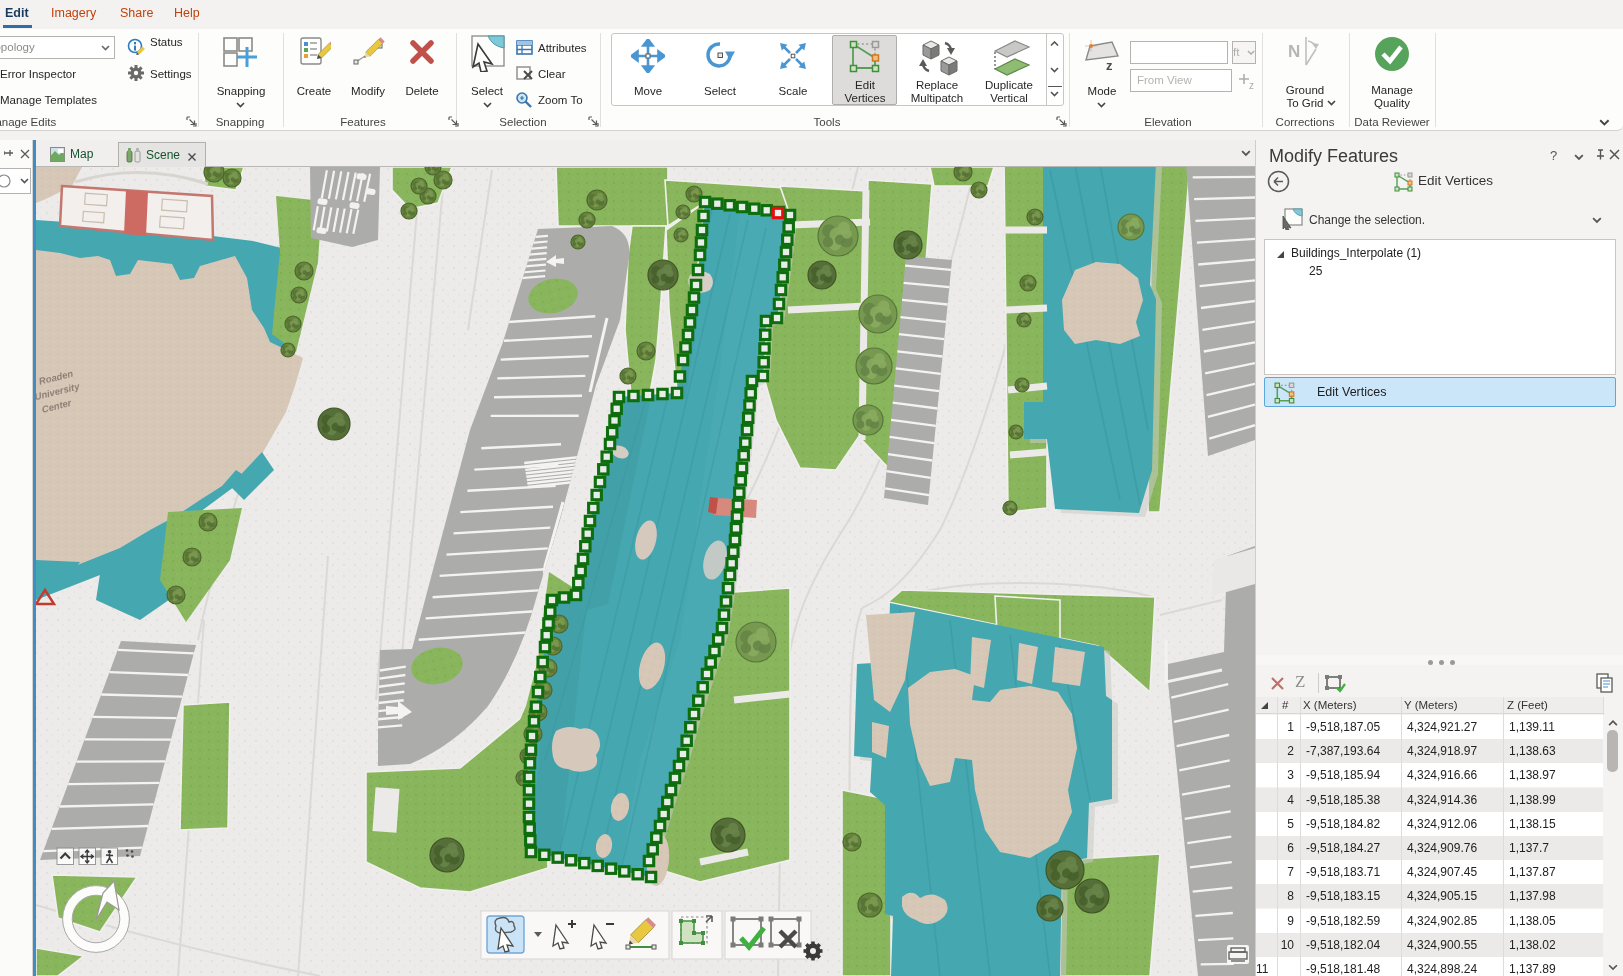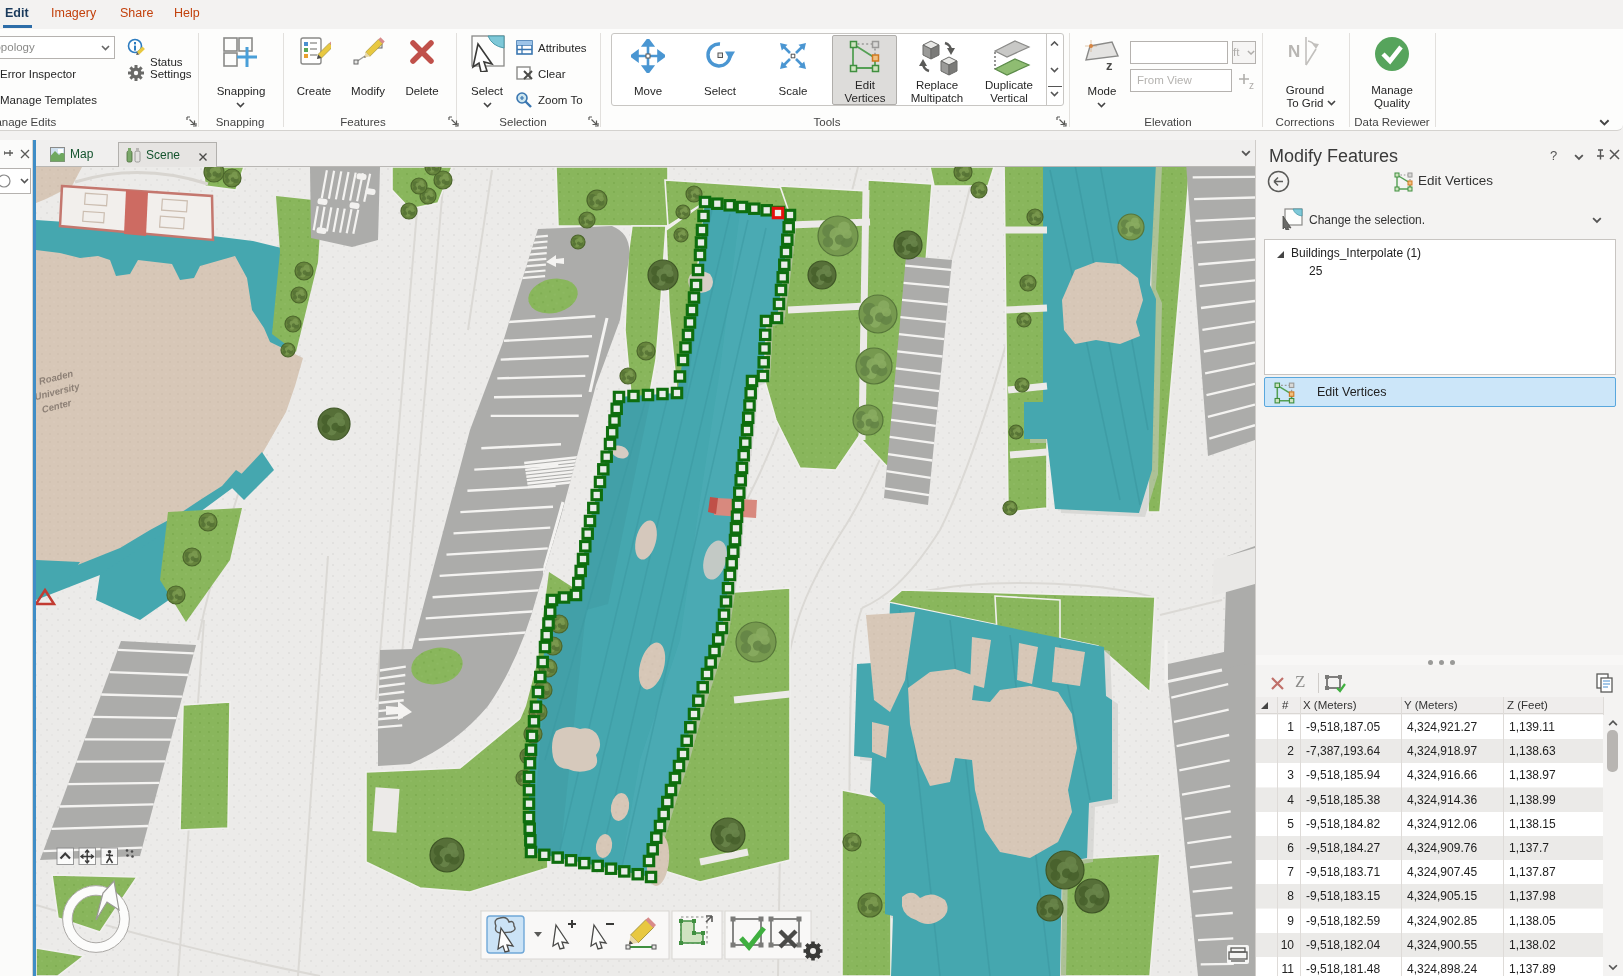--- a/index.html
+++ b/index.html
@@ -76,21 +76,21 @@
         <div class="rtxt" style="left:0px;top:65px">Manage Templates</div>
         <svg style="position:absolute;left:127px;top:9px" width="18" height="18" viewBox="0 0 18 18">
           <circle cx="8" cy="8" r="6.5" fill="#fff" stroke="#2d7cc0" stroke-width="1.6"></circle>
           <rect x="7" y="4" width="2" height="2.4" fill="#2d7cc0"></rect>
           <rect x="7" y="7.6" width="2" height="5" fill="#2d7cc0"></rect>
           <g transform="rotate(45 13 13)">
             <rect x="11.5" y="8" width="3.5" height="8" fill="#e8c840"></rect>
             <polygon points="11.5,16 15,16 13.2,18.5" fill="#555"></polygon>
           </g>
         </svg>
-        <div class="rtxt" style="left:150px;top:27px">Status</div>
+        <div class="rtxt" style="left:150px;top:7px">Status</div>
         <svg style="position:absolute;left:127px;top:35px" width="18" height="18" viewBox="0 0 18 18">
           <g transform="translate(9,9)">
             <circle r="5.5" fill="#6a6a68"></circle>
             <circle r="2.2" fill="#fff"></circle>
             <rect x="-1.5" y="-8" width="3" height="3.4" fill="#6a6a68" transform="rotate(0)"></rect>
             <rect x="-1.5" y="-8" width="3" height="3.4" fill="#6a6a68" transform="rotate(45)"></rect>
             <rect x="-1.5" y="-8" width="3" height="3.4" fill="#6a6a68" transform="rotate(90)"></rect>
             <rect x="-1.5" y="-8" width="3" height="3.4" fill="#6a6a68" transform="rotate(135)"></rect>
             <rect x="-1.5" y="-8" width="3" height="3.4" fill="#6a6a68" transform="rotate(180)"></rect>
             <rect x="-1.5" y="-8" width="3" height="3.4" fill="#6a6a68" transform="rotate(225)"></rect>
@@ -293,21 +293,21 @@
         <circle cx="4" cy="7" r="6" fill="none" stroke="#888" stroke-width="1.2"></circle>
       </svg>
     </div>
     <div style="position:absolute;left:33px;top:140px;width:3px;height:836px;background:#3f8dc6"></div>
     <div id="tabbar">
       <div class="tab" style="left:8px;width:66px"><svg style="position:absolute;left:6px;top:5px" width="15" height="15" viewBox="0 0 15 15">
           <rect x="0.5" y="0.5" width="14" height="14" fill="#cfe0ee" stroke="#8a8a88"></rect>
           <path d="M0.5 9 L5 4 L9 8 L12 5 L14.5 7 L14.5 14.5 L0.5 14.5 Z" fill="#6fa85f"></path>
           <rect x="8" y="2" width="5" height="4" fill="#fdfdfc"></rect>
         </svg><span style="margin-left:26px">Map</span></div>
-      <div class="tab active" style="left:82px;width:99px"><svg style="position:absolute;left:7px;top:4px" width="15" height="16" viewBox="0 0 15 16">
+      <div class="tab active" style="left:82px;width:88px"><svg style="position:absolute;left:7px;top:4px" width="15" height="16" viewBox="0 0 15 16">
           <rect x="1" y="4" width="5" height="11" rx="1.5" fill="#7aa86a" stroke="#4a6a3a" stroke-width="0.8"></rect>
           <rect x="9" y="4" width="5" height="11" rx="1.5" fill="#e4e3e1" stroke="#8a8a88" stroke-width="0.8"></rect>
           <rect x="2" y="1" width="3" height="4" fill="#7aa86a"></rect>
           <rect x="10" y="1" width="3" height="4" fill="#b8b6b3"></rect>
         </svg><span style="margin-left:27px">Scene</span><svg style="position:absolute;right:8px;top:9px" width="10" height="10" viewBox="0 0 10 10">
           <path d="M1.5 1.5 L8.5 8.5 M8.5 1.5 L1.5 8.5" stroke="#4a4a48" stroke-width="1.4"></path>
         </svg></div>
       <svg style="position:absolute;left:1205px;top:10px" width="9.9" height="6.6000000000000005" viewBox="0 0 9 6">
         <path d="M1 1 L4.5 4.5 L8 1" fill="none" stroke="#555" stroke-width="1.6"></path>
       </svg>
@@ -1521,21 +1521,21 @@
       <div class="td" style="left:0px;top:774px;width:38px;text-align:right">9</div>
       <div class="td" style="left:50px;top:774px">-9,518,182.59</div>
       <div class="td" style="left:151px;top:774px">4,324,902.85</div>
       <div class="td" style="left:253px;top:774px">1,138.05</div>
       <div style="position:absolute;left:0;top:793px;width:347px;height:24px;background:#ebeae8"></div>
       <div class="td" style="left:0px;top:798px;width:38px;text-align:right">10</div>
       <div class="td" style="left:50px;top:798px">-9,518,182.04</div>
       <div class="td" style="left:151px;top:798px">4,324,900.55</div>
       <div class="td" style="left:253px;top:798px">1,138.02</div>
       <div style="position:absolute;left:0;top:817px;width:347px;height:24px;background:#fff"></div>
-      <div class="td" style="left:0px;top:822px;width:38px;text-align:right">11</div>
+      <div class="td" style="left:0px;top:822px;width:38px;">11</div>
       <div class="td" style="left:50px;top:822px">-9,518,181.48</div>
       <div class="td" style="left:151px;top:822px">4,324,898.24</div>
       <div class="td" style="left:253px;top:822px">1,137.89</div>
       <div style="position:absolute;left:21px;top:557px;width:1px;height:279px;background:#dedbd8"></div>
       <div style="position:absolute;left:44px;top:557px;width:1px;height:279px;background:#dedbd8"></div>
       <div style="position:absolute;left:145px;top:557px;width:1px;height:279px;background:#dedbd8"></div>
       <div style="position:absolute;left:247px;top:557px;width:1px;height:279px;background:#dedbd8"></div>
       <div style="position:absolute;left:347px;top:557px;width:1px;height:279px;background:#dedbd8"></div>
       <div style="position:absolute;left:347px;top:575px;width:21px;height:261px;background:#f4f3f2"></div>
       <svg style="position:absolute;left:352px;top:580px" width="10" height="7" viewBox="0 0 9 6">

